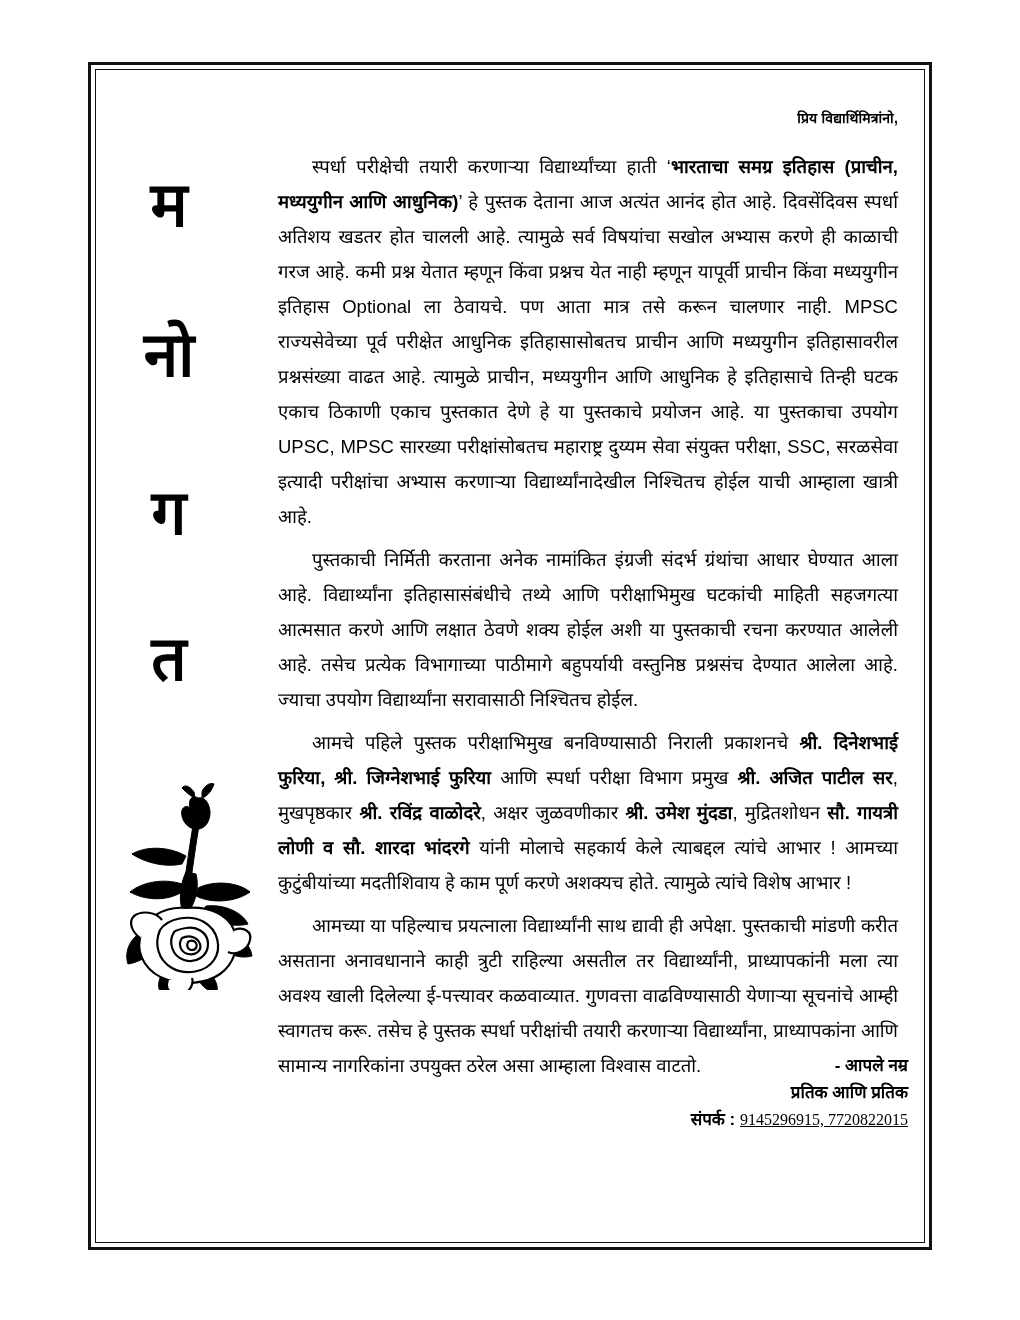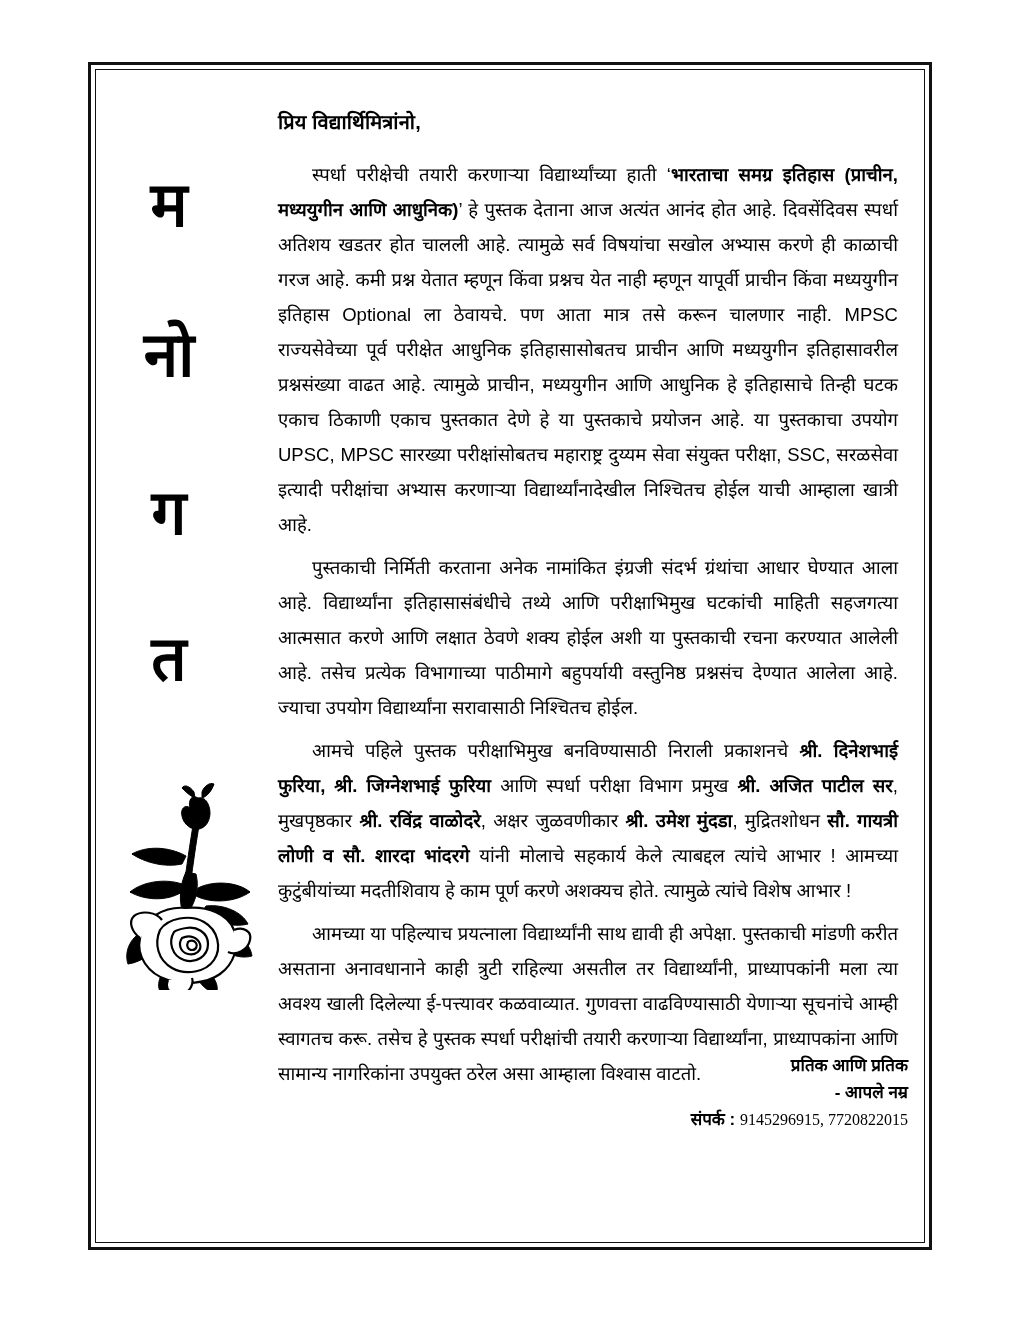--- a/index.html
+++ b/index.html
@@ -79,23 +79,24 @@
   
   #letter-body {
     position: absolute;
     left: 190px;
     top: 46px;
     width: 620px;
   }
   .salutation {
     font-family: "Liberation Sans", "DejaVu Sans", sans-serif;
     font-weight: bold;
-    font-size: 20px;
+    font-size: 14px;
     margin: 0 0 22px 0;
     letter-spacing: .2px;
+    text-align: right;
   }
   .para {
     margin: 8px 0 2px 0;
     text-align: justify;
     text-justify: inter-word;
     font-size: 18.5px;
     line-height: 35px;
     text-indent: 34px;
     font-family: "Liberation Sans", "DejaVu Sans", sans-serif;
     font-weight: normal;
@@ -114,20 +115,21 @@
   .sig-line {
     font-weight: bold;
     font-size: 17px;
     line-height: 27px;
     white-space: nowrap;
   }
   .sig-value {
     font-family: "Liberation Serif", "DejaVu Serif", serif;
     font-weight: normal;
     font-size: 16px;
+    text-decoration: underline;
   }
 </style>
 </head>
 <body>
 
 <div id="page-frame">
   <div id="page-frame-inner"></div>
 </div>
 
 <div id="content">
@@ -185,21 +187,21 @@
 
   <div id="letter-body">
     <div class="salutation">प्रिय विद्यार्थिमित्रांनो,</div>
     <p class="para"><span>स्पर्धा परीक्षेची तयारी करणाऱ्या विद्यार्थ्यांच्या हाती ‘</span><b>भारताचा समग्र इतिहास (प्राचीन, मध्ययुगीन आणि आधुनिक)</b><span>’ हे पुस्तक देताना आज अत्यंत आनंद होत आहे. दिवसेंदिवस स्पर्धा अतिशय खडतर होत चालली आहे. त्यामुळे सर्व विषयांचा सखोल अभ्यास करणे ही काळाची गरज आहे. कमी प्रश्न येतात म्हणून किंवा प्रश्नच येत नाही म्हणून यापूर्वी प्राचीन किंवा मध्ययुगीन इतिहास Optional ला ठेवायचे. पण आता मात्र तसे करून चालणार नाही. MPSC राज्यसेवेच्या पूर्व परीक्षेत आधुनिक इतिहासासोबतच प्राचीन आणि मध्ययुगीन इतिहासावरील प्रश्नसंख्या वाढत आहे. त्यामुळे प्राचीन, मध्ययुगीन आणि आधुनिक हे इतिहासाचे तिन्ही घटक एकाच ठिकाणी एकाच पुस्तकात देणे हे या पुस्तकाचे प्रयोजन आहे. या पुस्तकाचा उपयोग UPSC, MPSC सारख्या परीक्षांसोबतच महाराष्ट्र दुय्यम सेवा संयुक्त परीक्षा, SSC, सरळसेवा इत्यादी परीक्षांचा अभ्यास करणाऱ्या विद्यार्थ्यांनादेखील निश्चितच होईल याची आम्हाला खात्री आहे.</span></p>
     <p class="para"><span>पुस्तकाची निर्मिती करताना अनेक नामांकित इंग्रजी संदर्भ ग्रंथांचा आधार घेण्यात आला आहे. विद्यार्थ्यांना इतिहासासंबंधीचे तथ्ये आणि परीक्षाभिमुख घटकांची माहिती सहजगत्या आत्मसात करणे आणि लक्षात ठेवणे शक्य होईल अशी या पुस्तकाची रचना करण्यात आलेली आहे. तसेच प्रत्येक विभागाच्या पाठीमागे बहुपर्यायी वस्तुनिष्ठ प्रश्नसंच देण्यात आलेला आहे. ज्याचा उपयोग विद्यार्थ्यांना सरावासाठी निश्चितच होईल.</span></p>
     <p class="para"><span>आमचे पहिले पुस्तक परीक्षाभिमुख बनविण्यासाठी निराली प्रकाशनचे </span><b>श्री. दिनेशभाई फुरिया, श्री. जिग्नेशभाई फुरिया</b><span> आणि स्पर्धा परीक्षा विभाग प्रमुख </span><b>श्री. अजित पाटील सर</b><span>, मुखपृष्ठकार </span><b>श्री. रविंद्र वाळोदरे</b><span>, अक्षर जुळवणीकार </span><b>श्री. उमेश मुंदडा</b><span>, मुद्रितशोधन </span><b>सौ. गायत्री लोणी व सौ. शारदा भांदरगे</b><span> यांनी मोलाचे सहकार्य केले त्याबद्दल त्यांचे आभार ! आमच्या कुटुंबीयांच्या मदतीशिवाय हे काम पूर्ण करणे अशक्यच होते. त्यामुळे त्यांचे विशेष आभार !</span></p>
     <p class="para"><span>आमच्या या पहिल्याच प्रयत्नाला विद्यार्थ्यांनी साथ द्यावी ही अपेक्षा. पुस्तकाची मांडणी करीत असताना अनावधानाने काही त्रुटी राहिल्या असतील तर विद्यार्थ्यांनी, प्राध्यापकांनी मला त्या अवश्य खाली दिलेल्या ई-पत्त्यावर कळवाव्यात. गुणवत्ता वाढविण्यासाठी येणाऱ्या सूचनांचे आम्ही स्वागतच करू. तसेच हे पुस्तक स्पर्धा परीक्षांची तयारी करणाऱ्या विद्यार्थ्यांना, प्राध्यापकांना आणि सामान्य नागरिकांना उपयुक्त ठरेल असा आम्हाला विश्वास वाटतो.</span></p>
   </div>
 
   <div id="signature">
+    <div class="sig-line">- आपले नम्र</div>
     <div class="sig-line">प्रतिक आणि प्रतिक</div>
-    <div class="sig-line">- आपले नम्र</div>
     <div class="sig-line">
       <span>संपर्क :</span>
       <span class="sig-value">9145296915, 7720822015</span>
     </div>
   </div>
 
 </div>
 
 </body></html>

